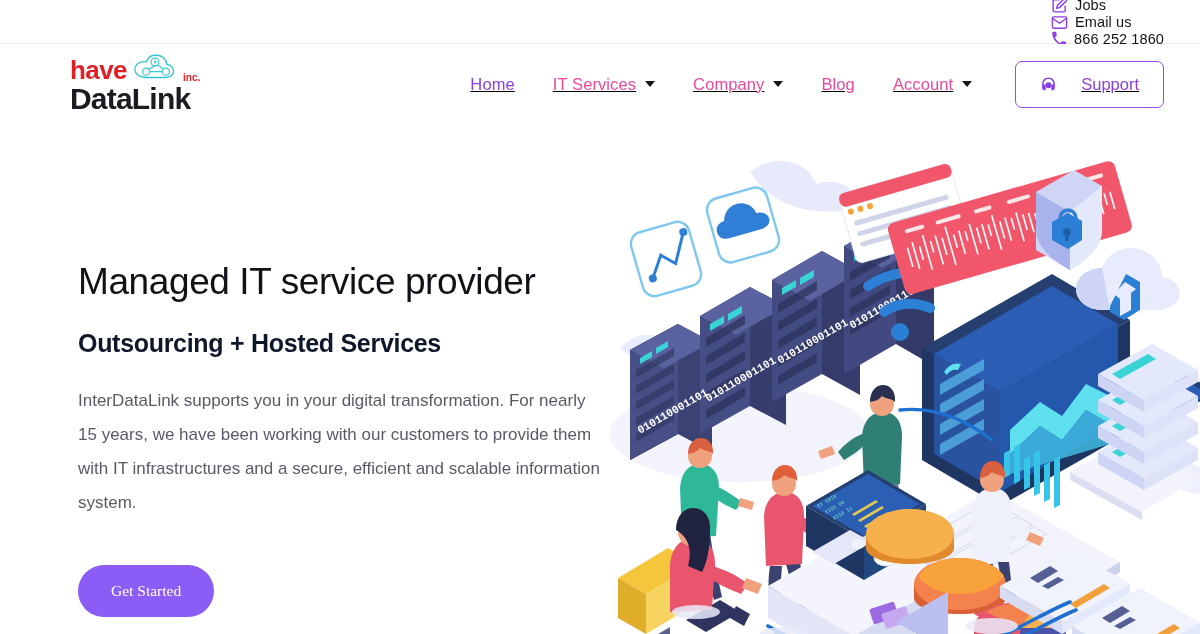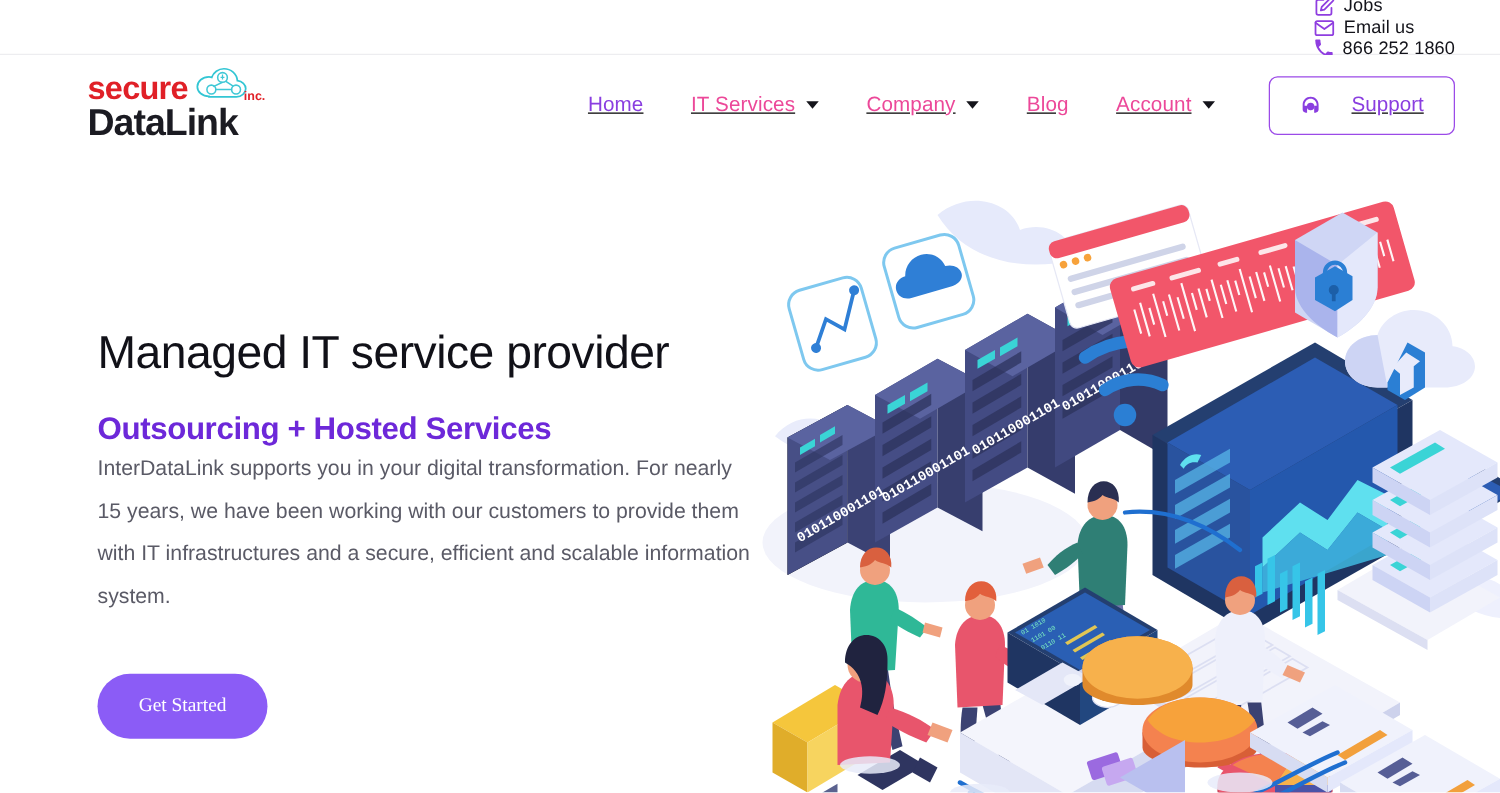--- a/index.html
+++ b/index.html
@@ -139,28 +139,29 @@
   .hero-title {
     font-size: 37px;
     font-weight: 400;
     color: #111118;
     letter-spacing: -0.4px;
     line-height: 1.15;
   }
   .hero-sub {
     font-size: 25px;
     font-weight: 700;
-    color: #6d28d9;
+    color: #0f172a;
     letter-spacing: -0.3px;
     margin-top: 25px;
   }
   .hero-para {
     font-size: 17px;
     color: #5a5a66;
     line-height: 34px;
+    margin-top: 26px;
     max-width: 545px;
   }
   .cta {
     display: inline-flex;
     align-items: center;
     justify-content: center;
     background: #8b5cf6;
     color: #ffffff;
     font-size: 15.5px;
     border: none;
@@ -216,21 +217,21 @@
     </div>
 
   </div>
 </div>
 
 <header class="header">
 
   <div class="logo">
     <div class="logo-text">
       <div class="logo-row1">
-        <span class="logo-inter">secure</span>
+        <span class="logo-inter">have</span>
         <span class="logo-mark">
           <svg width="48" height="28" viewBox="0 0 62 36" fill="none">
             <path d="M17 31c-6.6 0-12-4.4-12-10s5.4-10 12-10c1 0 2 .1 2.9.4C21.6 6.2 26.6 2.5 32.5 2.5c7.3 0 13.3 5.4 13.9 12.3 4.9.5 8.6 4 8.6 8.3 0 4.6-4.3 8.4-9.6 8.4H17z" stroke="#33c6d4" stroke-width="1.8"></path>
             <circle cx="31" cy="11.5" r="5" stroke="#40c8d6" stroke-width="1.6" fill="#fff"></circle>
             <circle cx="19.5" cy="24" r="4.6" stroke="#40c8d6" stroke-width="1.6" fill="#fff"></circle>
             <circle cx="45" cy="24" r="4.6" stroke="#40c8d6" stroke-width="1.6" fill="#fff"></circle>
             <path d="M31 16.5 21.5 21M34.5 15.5 42 20.5M24 24h17" stroke="#40c8d6" stroke-width="1.6"></path>
             <path d="M31 8.5v5M29 11.5h4" stroke="#40c8d6" stroke-width="1.3"></path>
           </svg>
         </span>

